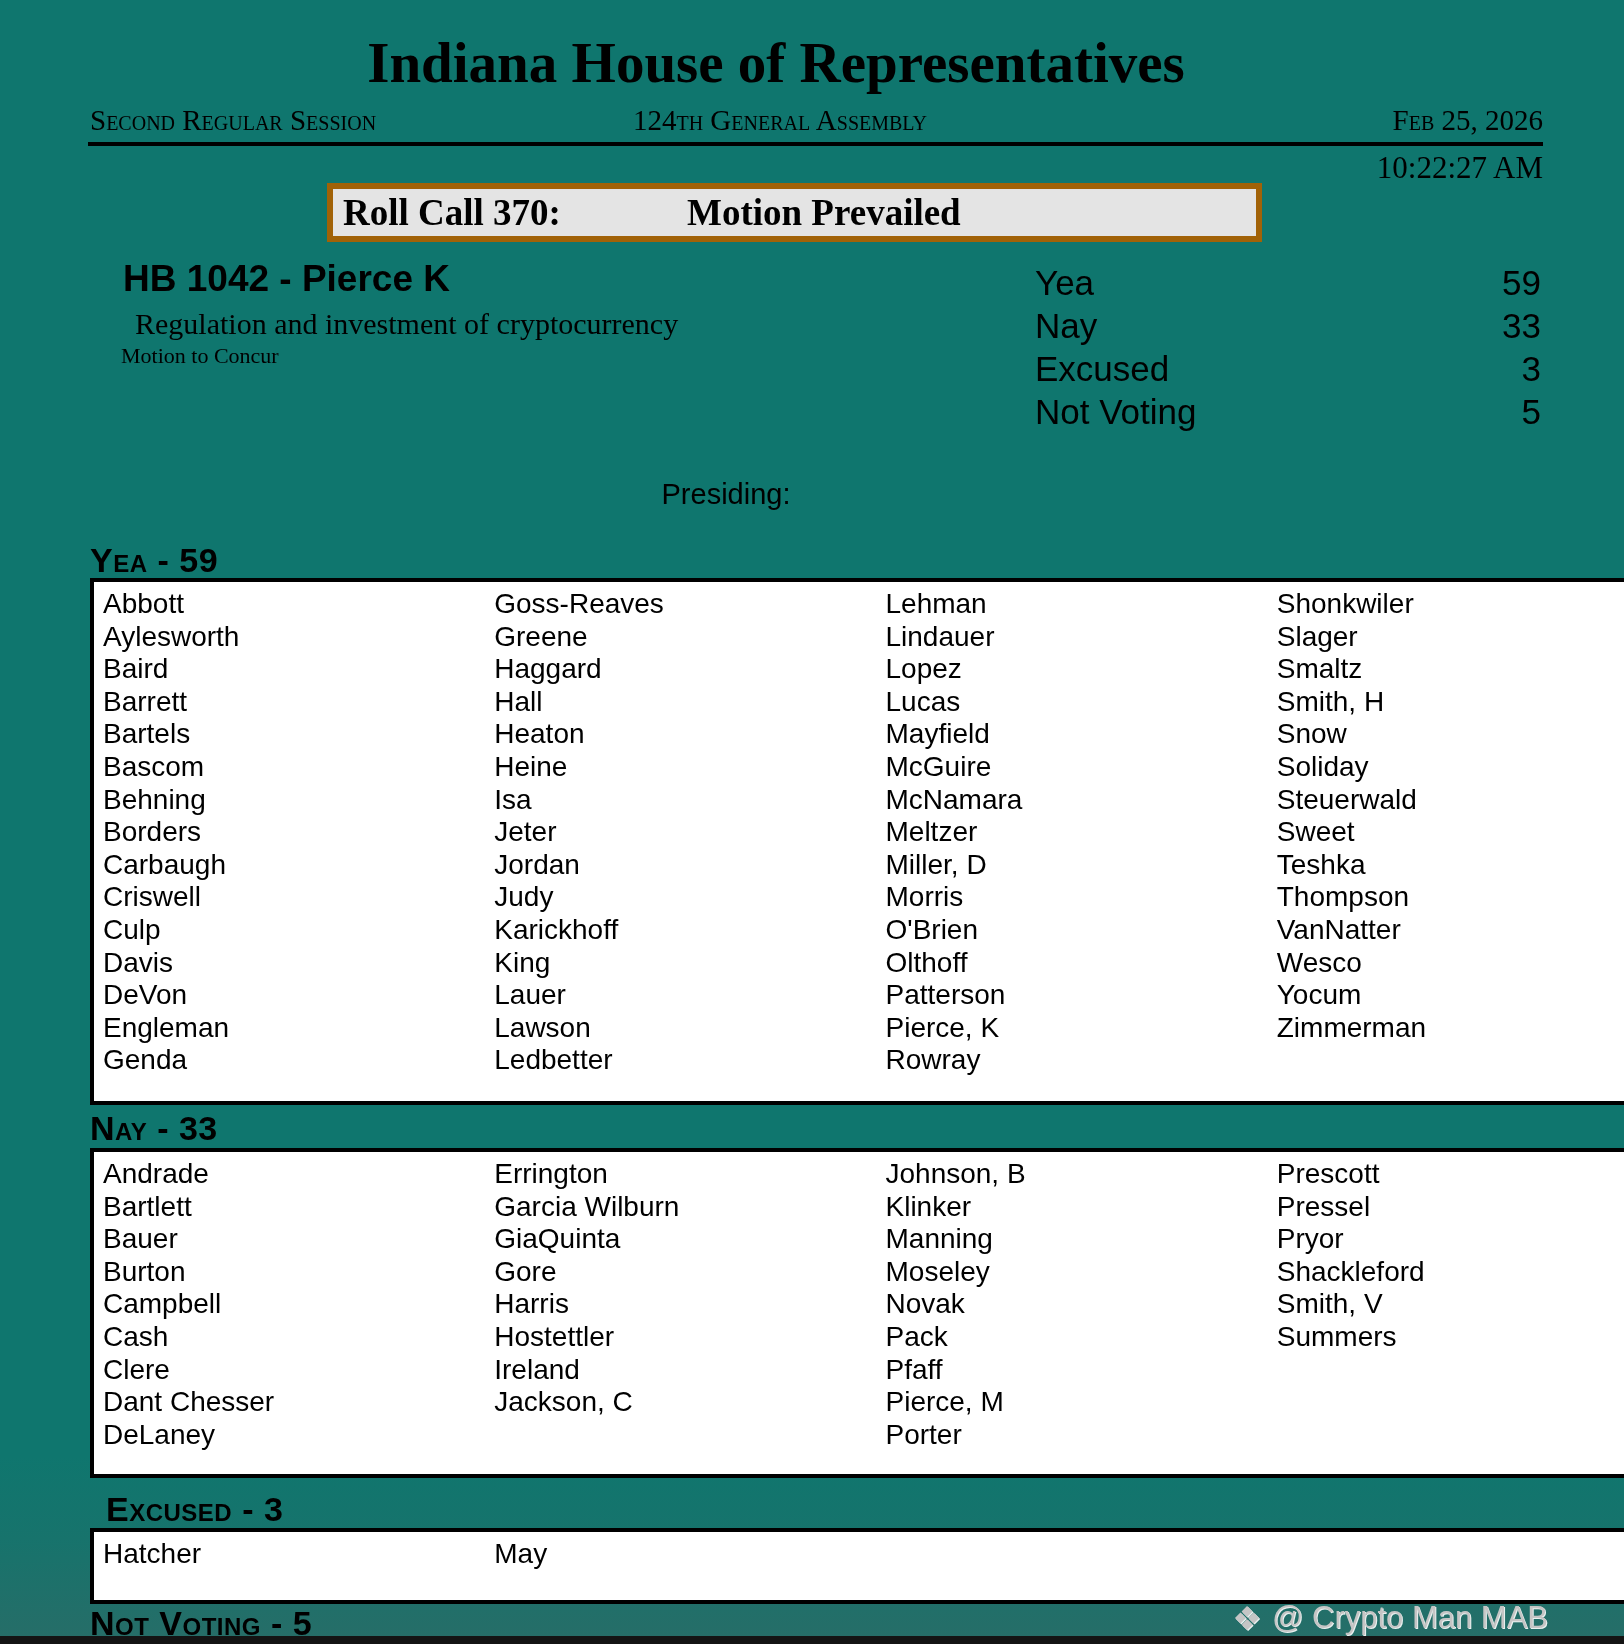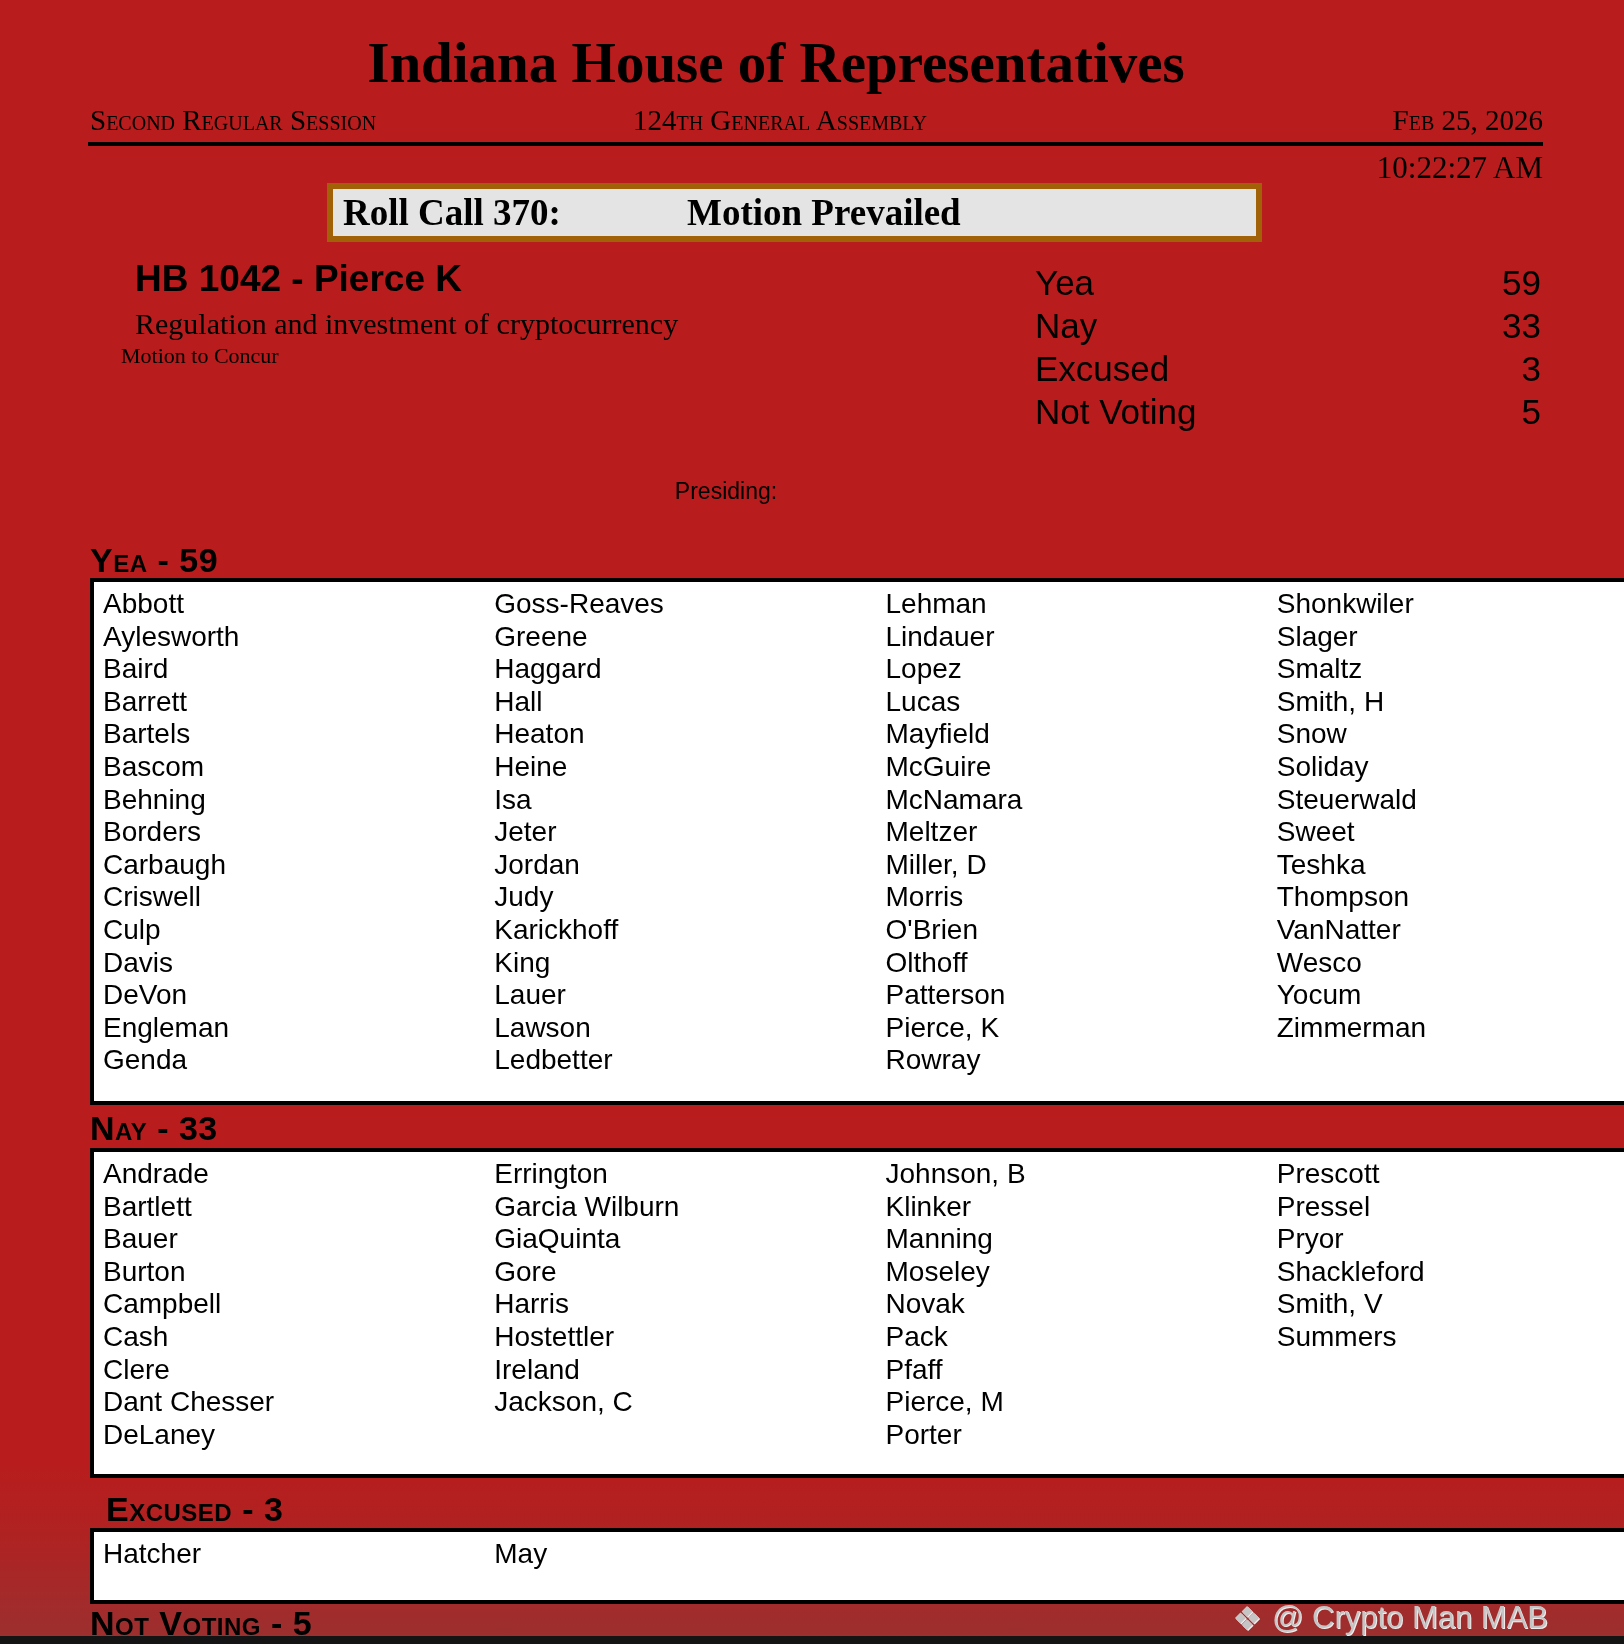--- a/index.html
+++ b/index.html
@@ -1,18 +1,18 @@
 <!DOCTYPE html>
 <html><head>
 <meta charset="utf-8">
 <style>
   html,body { margin:0; padding:0; background:#ffffff; }
   .page {
     position:relative; width:1624px; height:1644px; overflow:hidden;
-    background:#b91c1c; color:#000;
+    background:#0f766e; color:#000;
     font-family:"Liberation Sans", sans-serif;
   }
 
   
   .doc-title {
     position:absolute; top:30px; left:0; width:1552px; text-align:center;
     font-size:57px; font-weight:bold; font-family:"Liberation Serif","DejaVu Serif",serif;
   }
   .subhead { position:absolute; top:104px; font-variant:small-caps; font-size:29px;
     font-family:"Liberation Serif","DejaVu Serif",serif; }
@@ -27,33 +27,33 @@
   .rollcall {
     position:absolute; left:327px; top:183px; width:923px; height:47px;
     border:6px solid #a16207; background:#e4e4e4;
     font-family:"Liberation Serif","DejaVu Serif",serif;
     font-size:37px; font-weight:bold; line-height:47px;
   }
   .rollcall .rc-label  { position:absolute; left:10px; top:0; }
   .rollcall .rc-result { position:absolute; left:354px; top:0; }
 
   
-  .bill-number { position:absolute; left:135px; top:258px; font-size:37px; font-weight:bold; }
+  .bill-number { position:absolute; left:123px; top:258px; font-size:37px; font-weight:bold; }
   .bill-desc   { position:absolute; left:135px; top:307px; font-size:30px;
     font-family:"Liberation Serif","DejaVu Serif",serif; }
   .bill-motion { position:absolute; left:121px; top:343px; font-size:22px;
     font-family:"Liberation Serif","DejaVu Serif",serif; }
 
   
   .summary { position:absolute; left:1035px; top:262px; width:506px; }
   .summary .srow { display:flex; justify-content:space-between; height:43px;
     font-size:35px; line-height:41px; }
 
   
-  .presiding { position:absolute; top:478px; left:0; width:1452px; text-align:center; font-size:23px; }
+  .presiding { position:absolute; top:478px; left:0; width:1452px; text-align:center; font-size:29px; }
 
   
   .sec-heading {
     position:absolute; left:90px; z-index:2;
     font-size:34px; font-weight:bold; font-variant:small-caps; letter-spacing:0.5px;
   }
   .sec-box {
     position:absolute; left:90px; width:1573px; box-sizing:border-box;
     border:4px solid #000; background:#fff; display:flex; z-index:1;
   }

